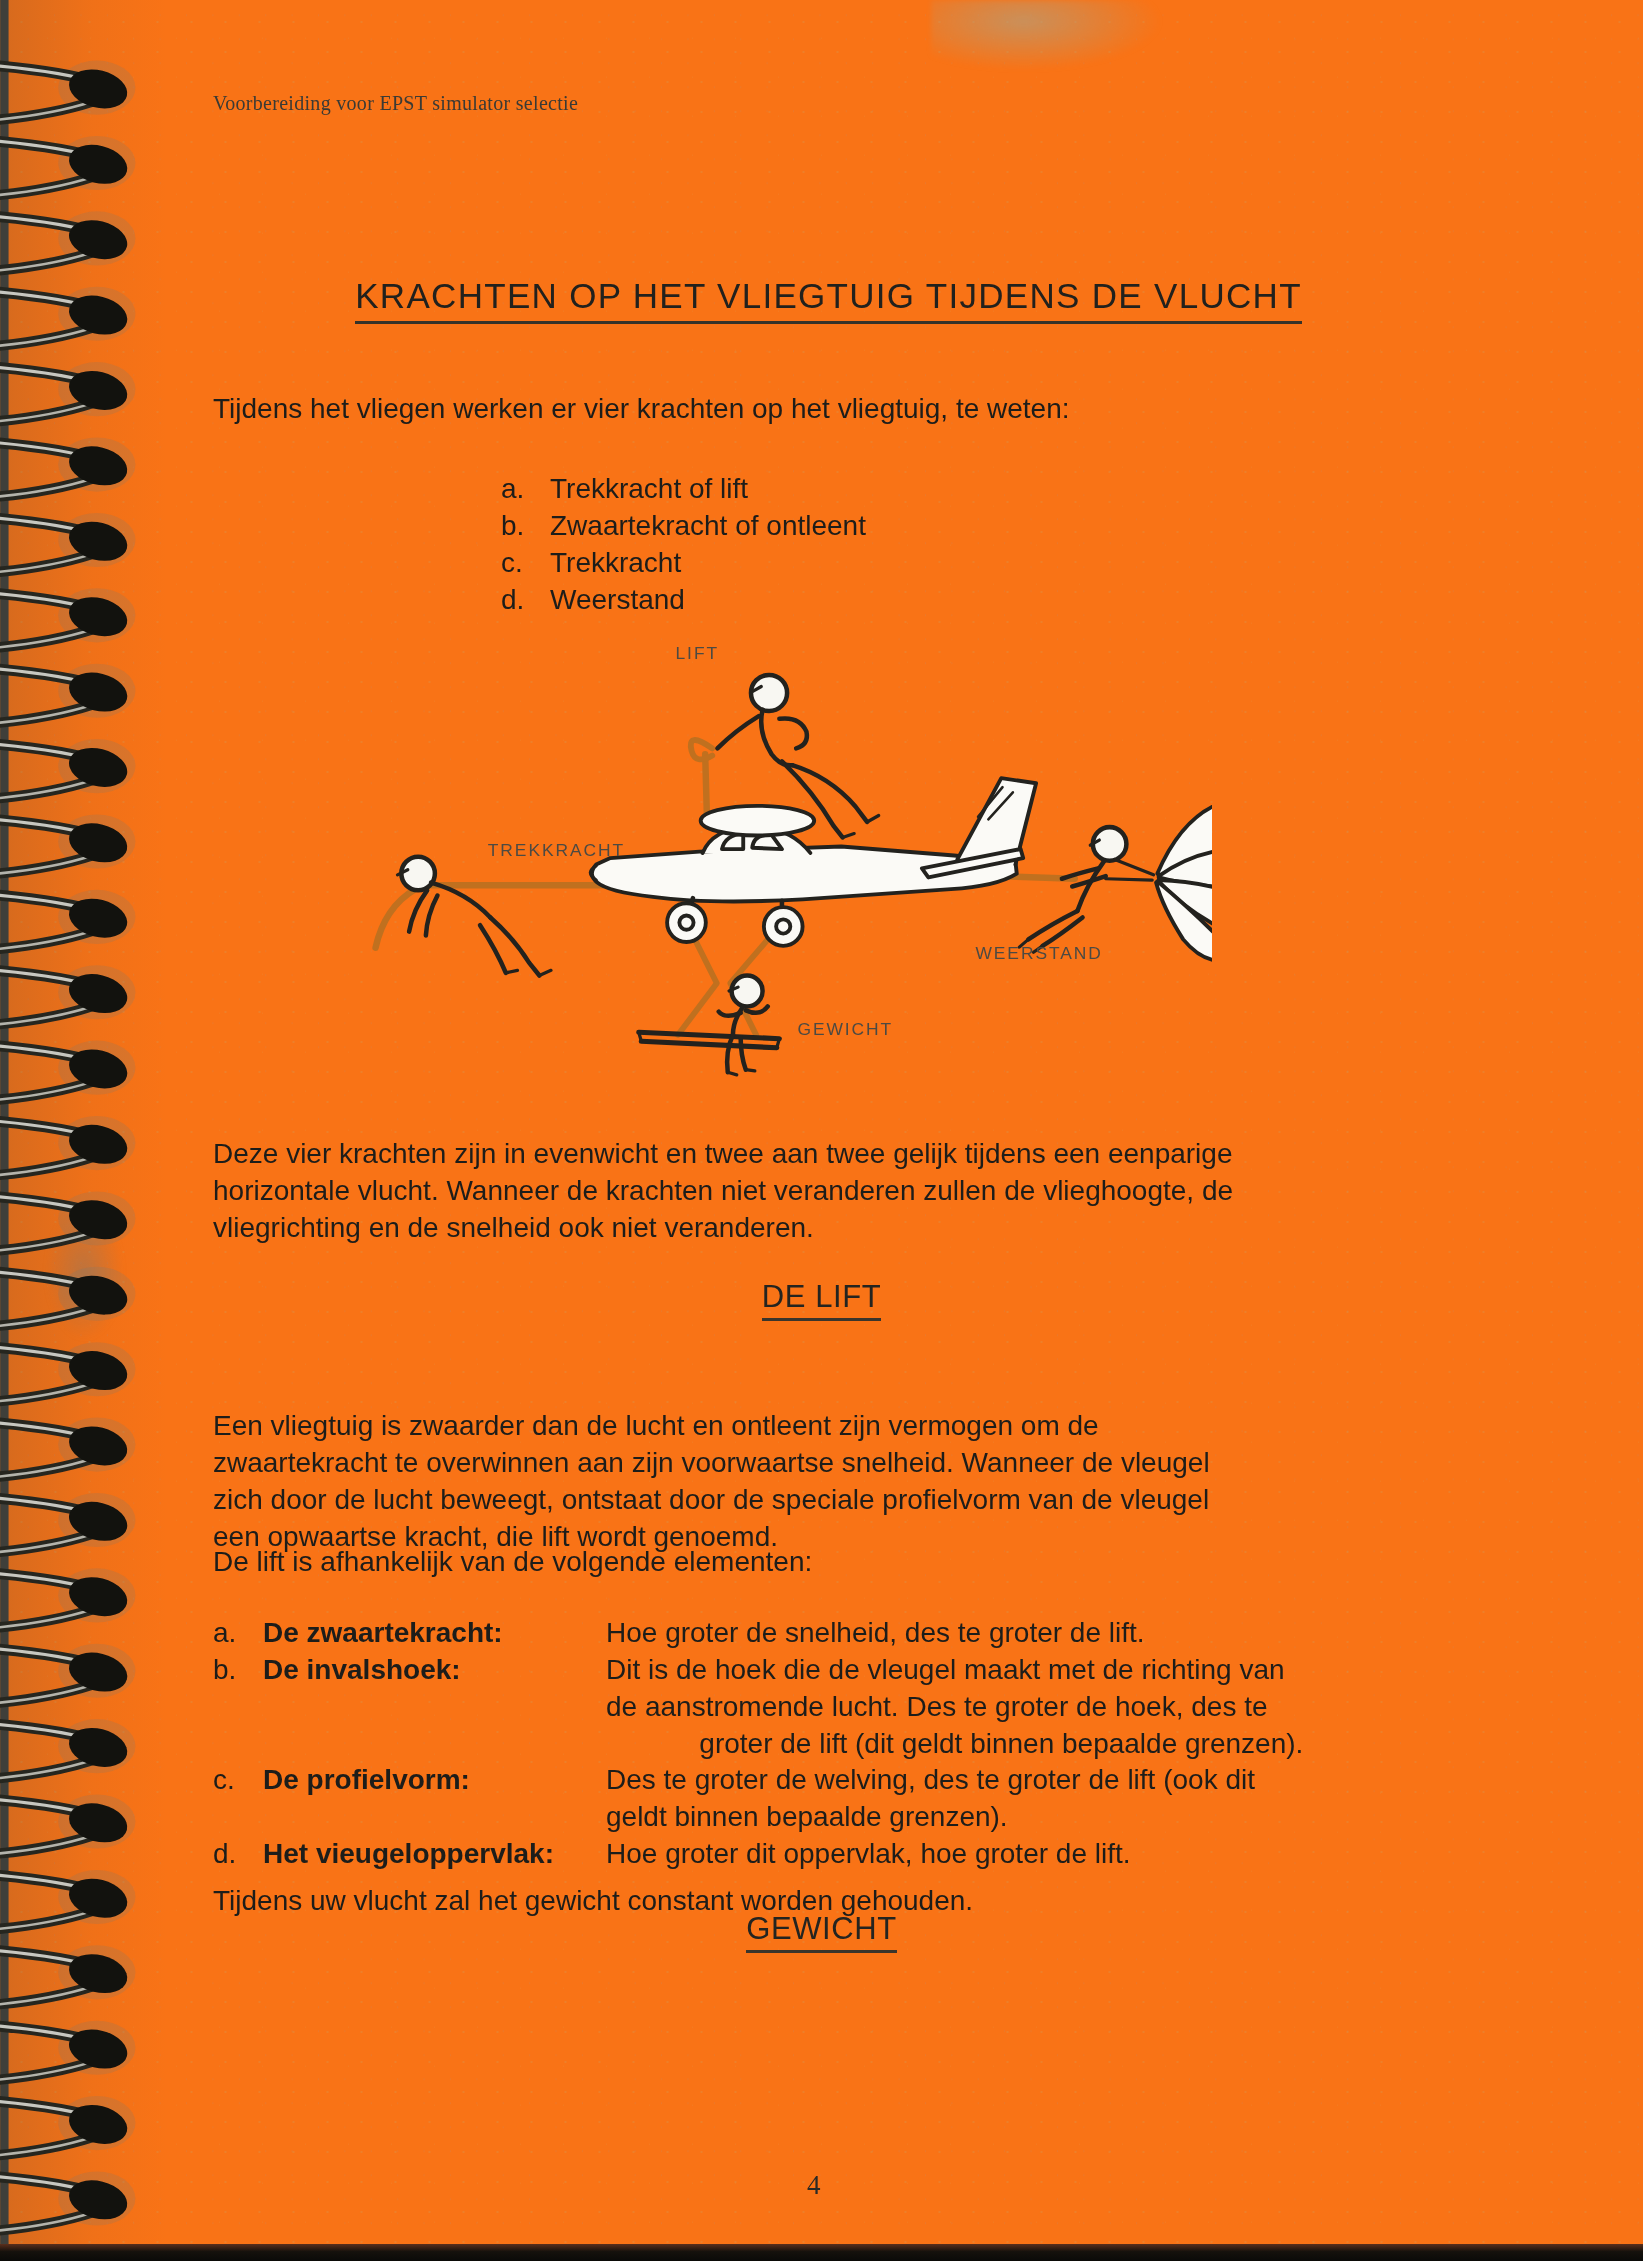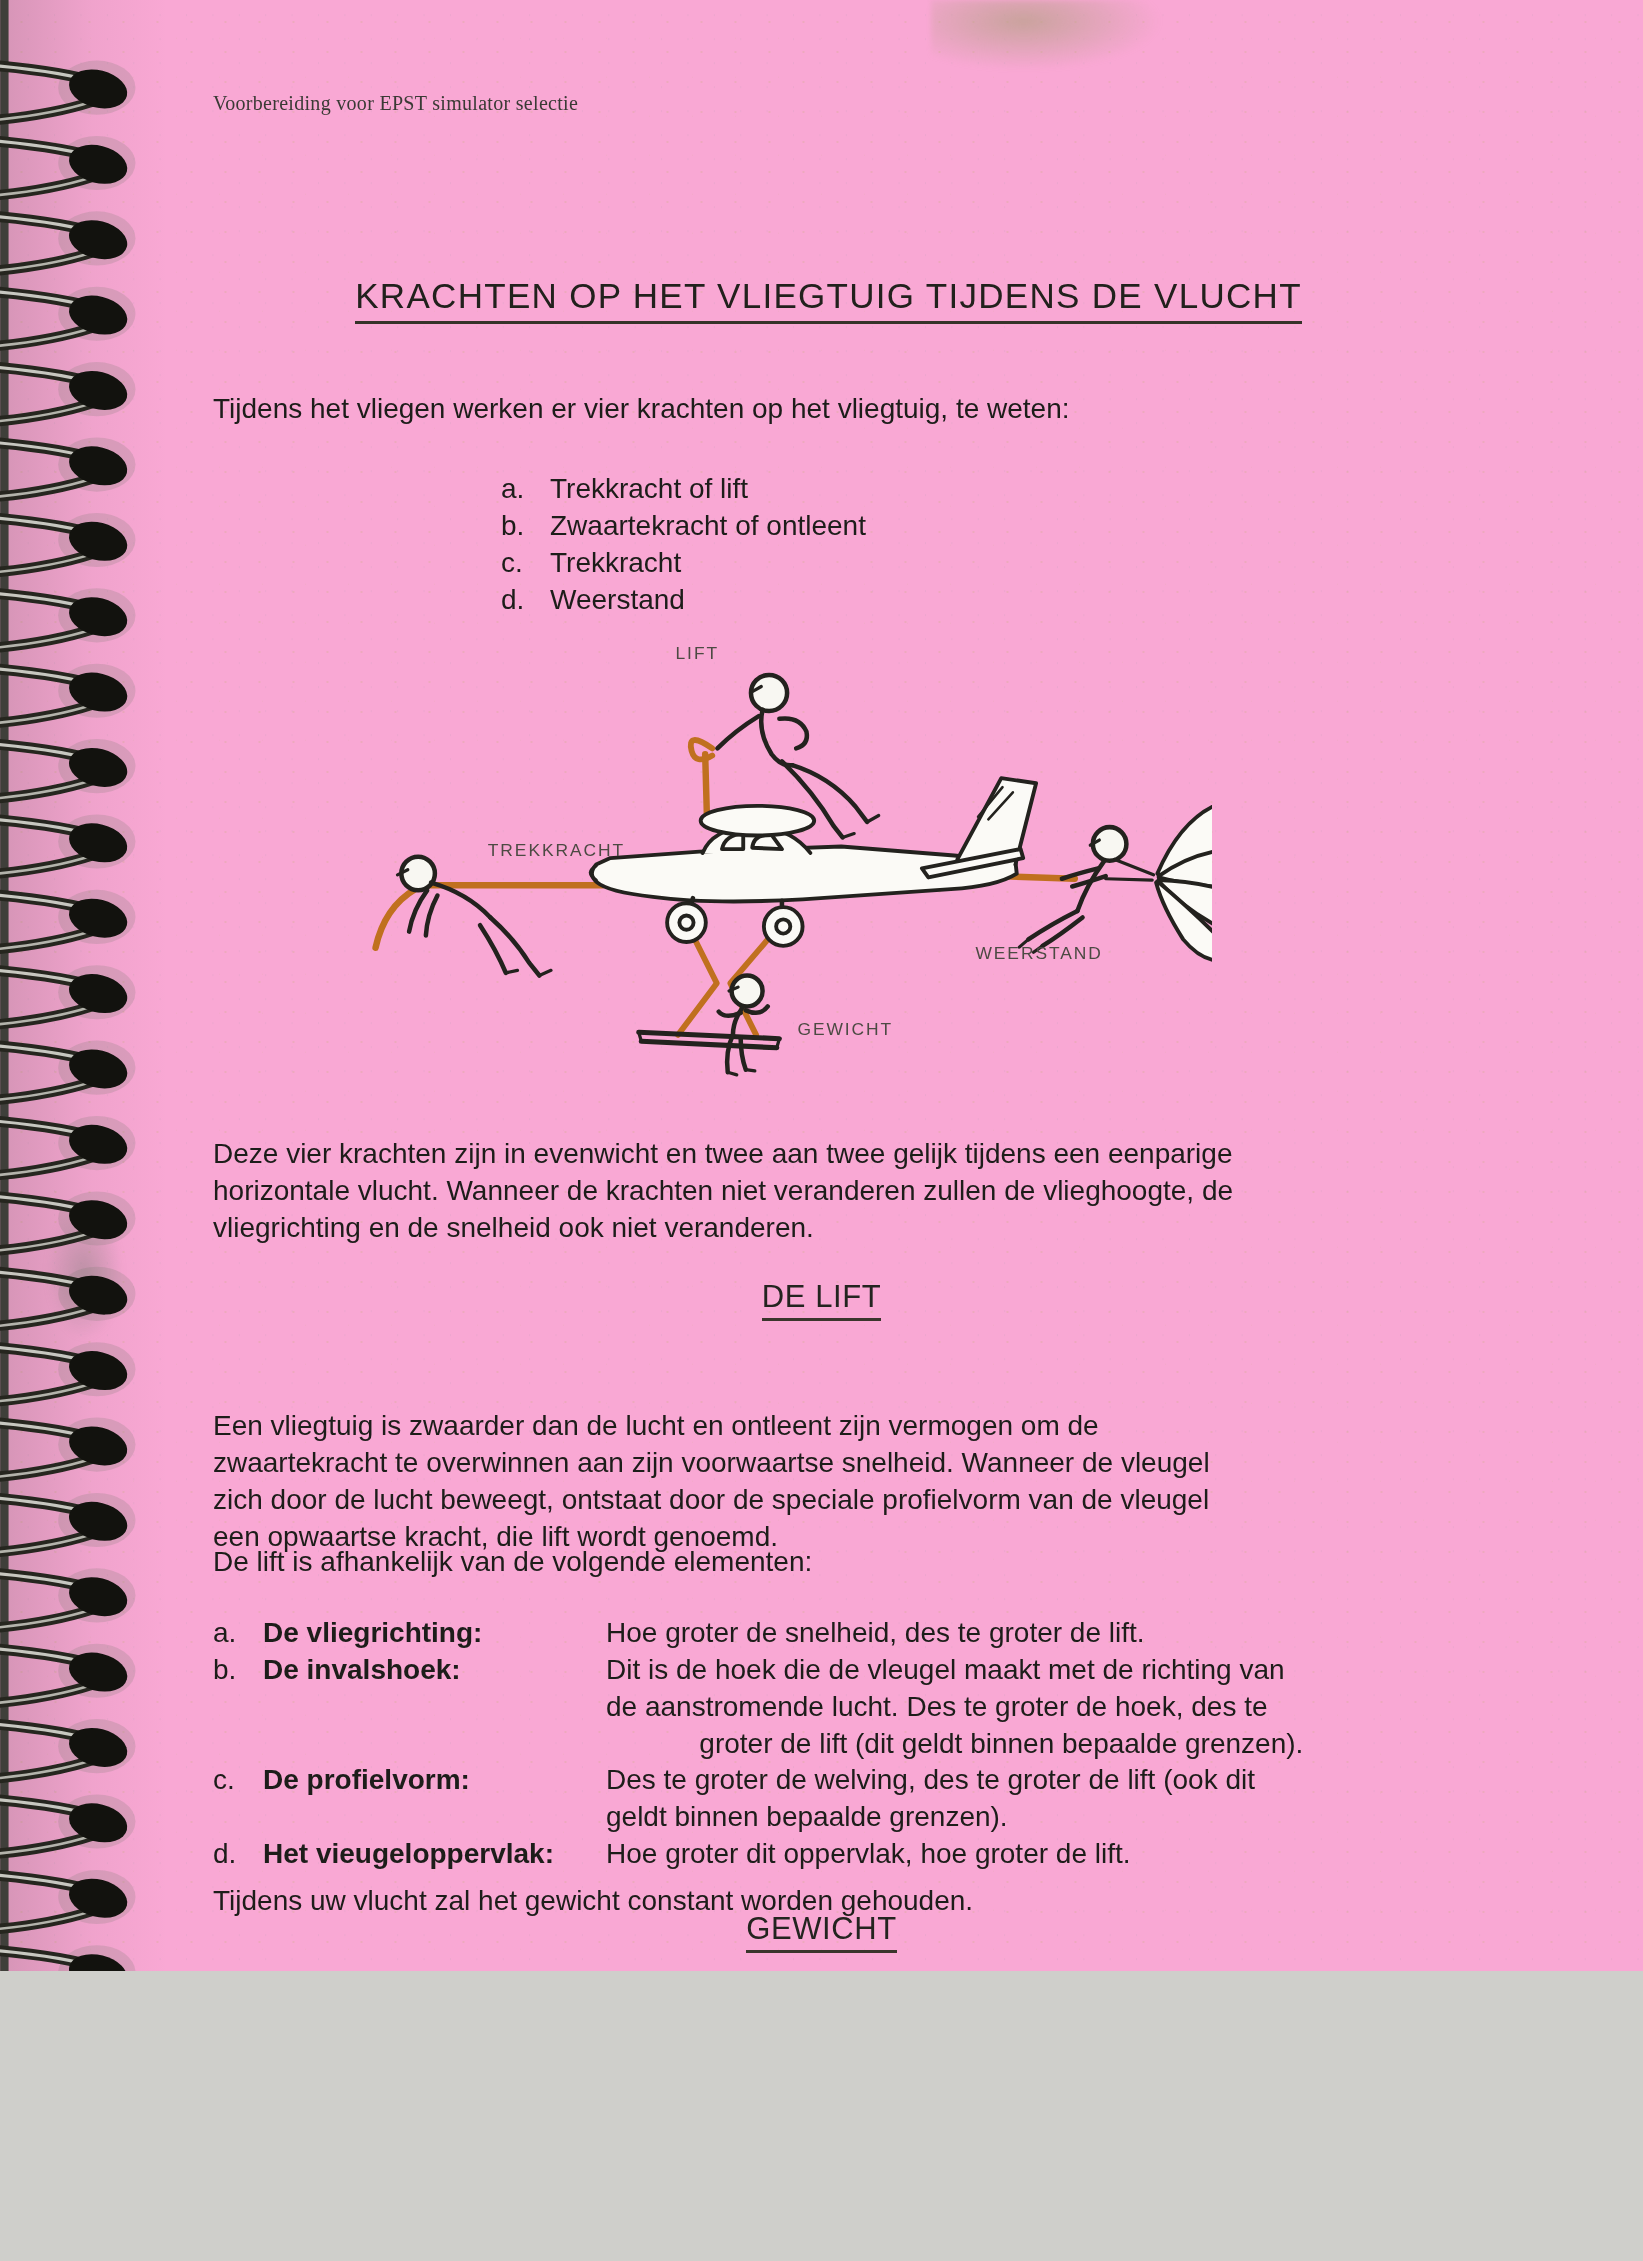--- a/index.html
+++ b/index.html
@@ -1,19 +1,19 @@
 <!DOCTYPE html>
 <html style="font-size:10.3px"><head>
 <meta charset="utf-8">
 <style>
   html,body{margin:0;padding:0;background:#cfcfcb;}
   .page{
     position:relative;
-    width:1643px;height:1971px;
-    background:#f9a8d4;
+    width:1643px;height:2261px;
+    background:#f97316;
     overflow:hidden;
     font-family:"Liberation Sans", sans-serif;
     color:#1d1d1a;
   }
   
   .page::before{
     content:"";
     position:absolute;inset:0;
     background-image:
       radial-gradient(rgba(194,172,110,.22) 1px, transparent 1.1px),
@@ -472,21 +472,21 @@
 
   <div class="para" style="top:1407px;">Een vliegtuig is zwaarder dan de lucht en ontleent zijn vermogen om de
 zwaartekracht te overwinnen aan zijn voorwaartse snelheid. Wanneer de vleugel
 zich door de lucht beweegt, ontstaat door de speciale profielvorm van de vleugel
 een opwaartse kracht, die lift wordt genoemd.</div>
 
   <div class="para" style="top:1543px;">De lift is afhankelijk van de volgende elementen:</div>
 
   <div class="el-row" style="top:1614px;">
     <span>a.</span>
-    <span class="el-term">De vliegrichting:</span>
+    <span class="el-term">De zwaartekracht:</span>
     <span class="el-desc">Hoe groter de snelheid, des te groter de lift.</span>
   </div>
   <div class="el-row" style="top:1651px;">
     <span>b.</span>
     <span class="el-term">De invalshoek:</span>
     <span class="el-desc">Dit is de hoek die de vleugel maakt met de richting van
 de aanstromende lucht. Des te groter de hoek, des te
             groter de lift (dit geldt binnen bepaalde grenzen).</span>
   </div>
   <div class="el-row" style="top:1761px;">

